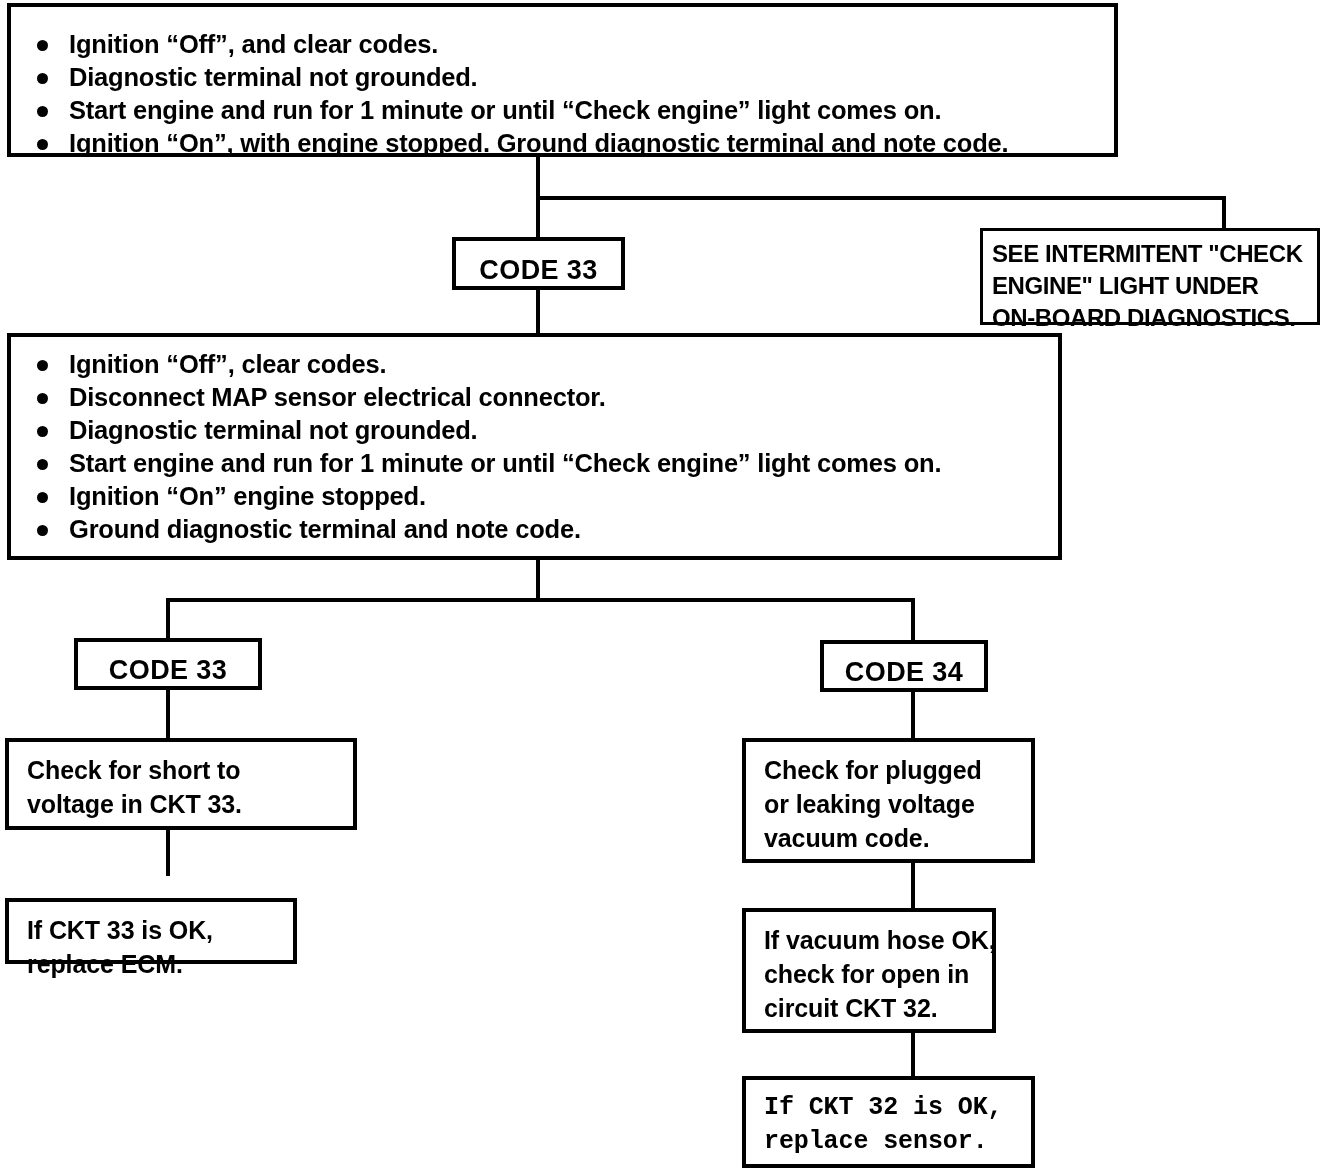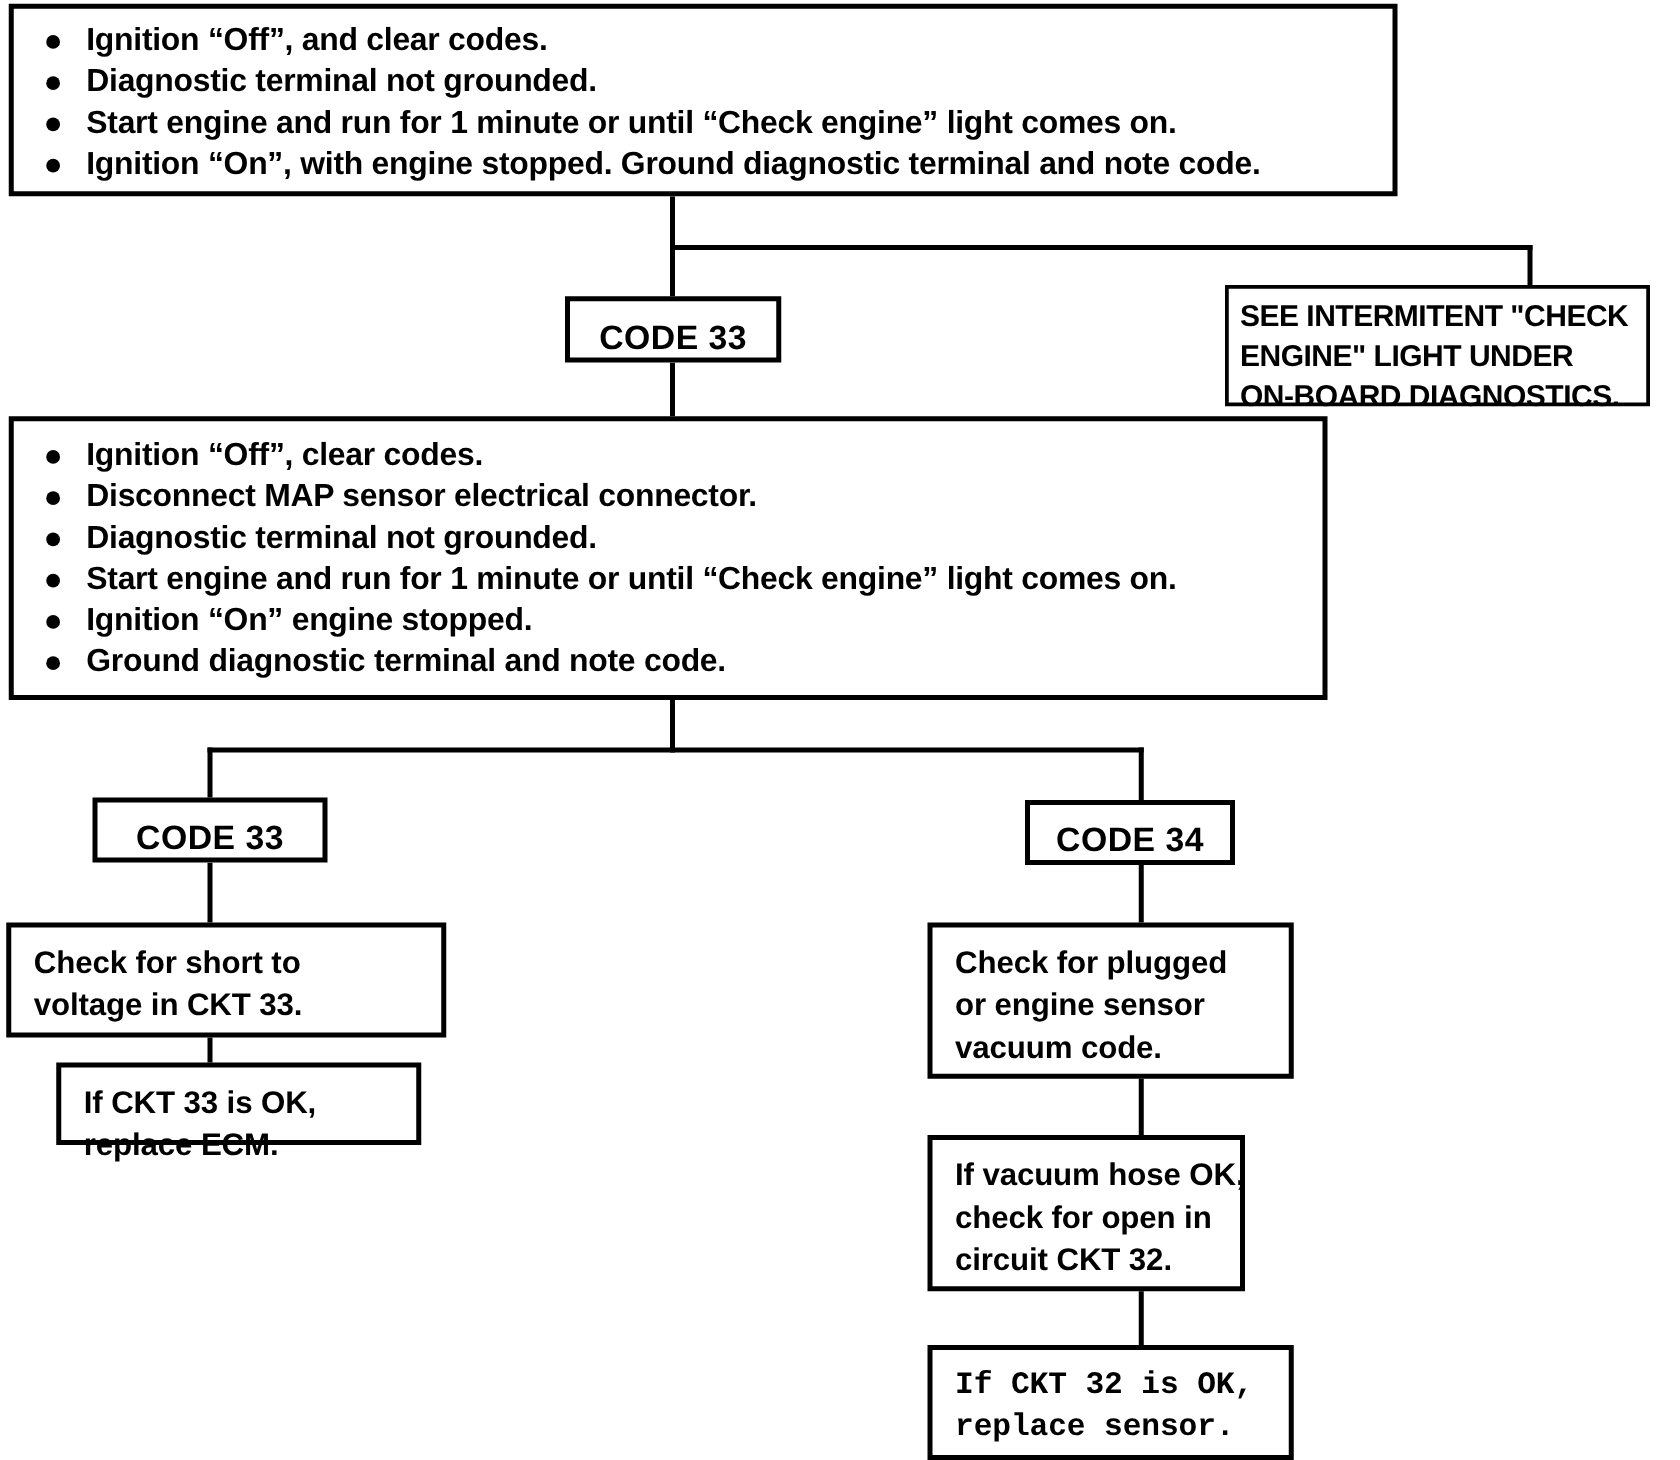--- a/index.html
+++ b/index.html
@@ -92,21 +92,21 @@
   }
   .conn-v { width: 4px; }
   .conn-h { height: 4px; }
 </style>
 </head>
 <body>
 
 <div id="chart-root">
 
   <div class="node" style="left:7px; top:3px; width:1111px; height:154px;">
-    <ul class="bullet-list" style="padding-top:9px;">
+    <ul class="bullet-list" style="padding-top:21px;">
       <li class="bullet-item">
         <span class="dot"></span>
         <span>Ignition “Off”, and clear codes.</span>
       </li>
       <li class="bullet-item">
         <span class="dot"></span>
         <span>Diagnostic terminal not grounded.</span>
       </li>
       <li class="bullet-item">
         <span class="dot"></span>
@@ -186,28 +186,28 @@
 
   <div class="conn-v" style="left:911px; top:692px; height:48px;"></div>
   <div class="conn-v" style="left:911px; top:861px; height:49px;"></div>
   <div class="conn-v" style="left:911px; top:1029px; height:49px;"></div>
 
   <div class="node text-box" style="left:5px; top:738px; width:352px; height:92px;">
     <span class="line">Check for short to</span>
     <span class="line">voltage in CKT 33.</span>
   </div>
 
-  <div class="node text-box" style="left:5px; top:850px; width:292px; height:66px;margin-left:40px;">
+  <div class="node text-box" style="left:5px; top:898px; width:292px; height:66px;">
     <span class="line">If CKT 33 is OK,</span>
     <span class="line">replace ECM.</span>
   </div>
 
   <div class="node text-box" style="left:742px; top:738px; width:293px; height:125px;">
     <span class="line">Check for plugged</span>
-    <span class="line">or engine sensor</span>
+    <span class="line">or leaking voltage</span>
     <span class="line">vacuum code.</span>
   </div>
 
   <div class="node text-box" style="left:742px; top:908px; width:254px; height:125px;">
     <span class="line">If vacuum hose OK,</span>
     <span class="line">check for open in</span>
     <span class="line">circuit CKT 32.</span>
   </div>
 
   <div class="node text-box" style="left:742px; top:1076px; width:293px; height:92px;font-family:Liberation Mono, monospace;">

